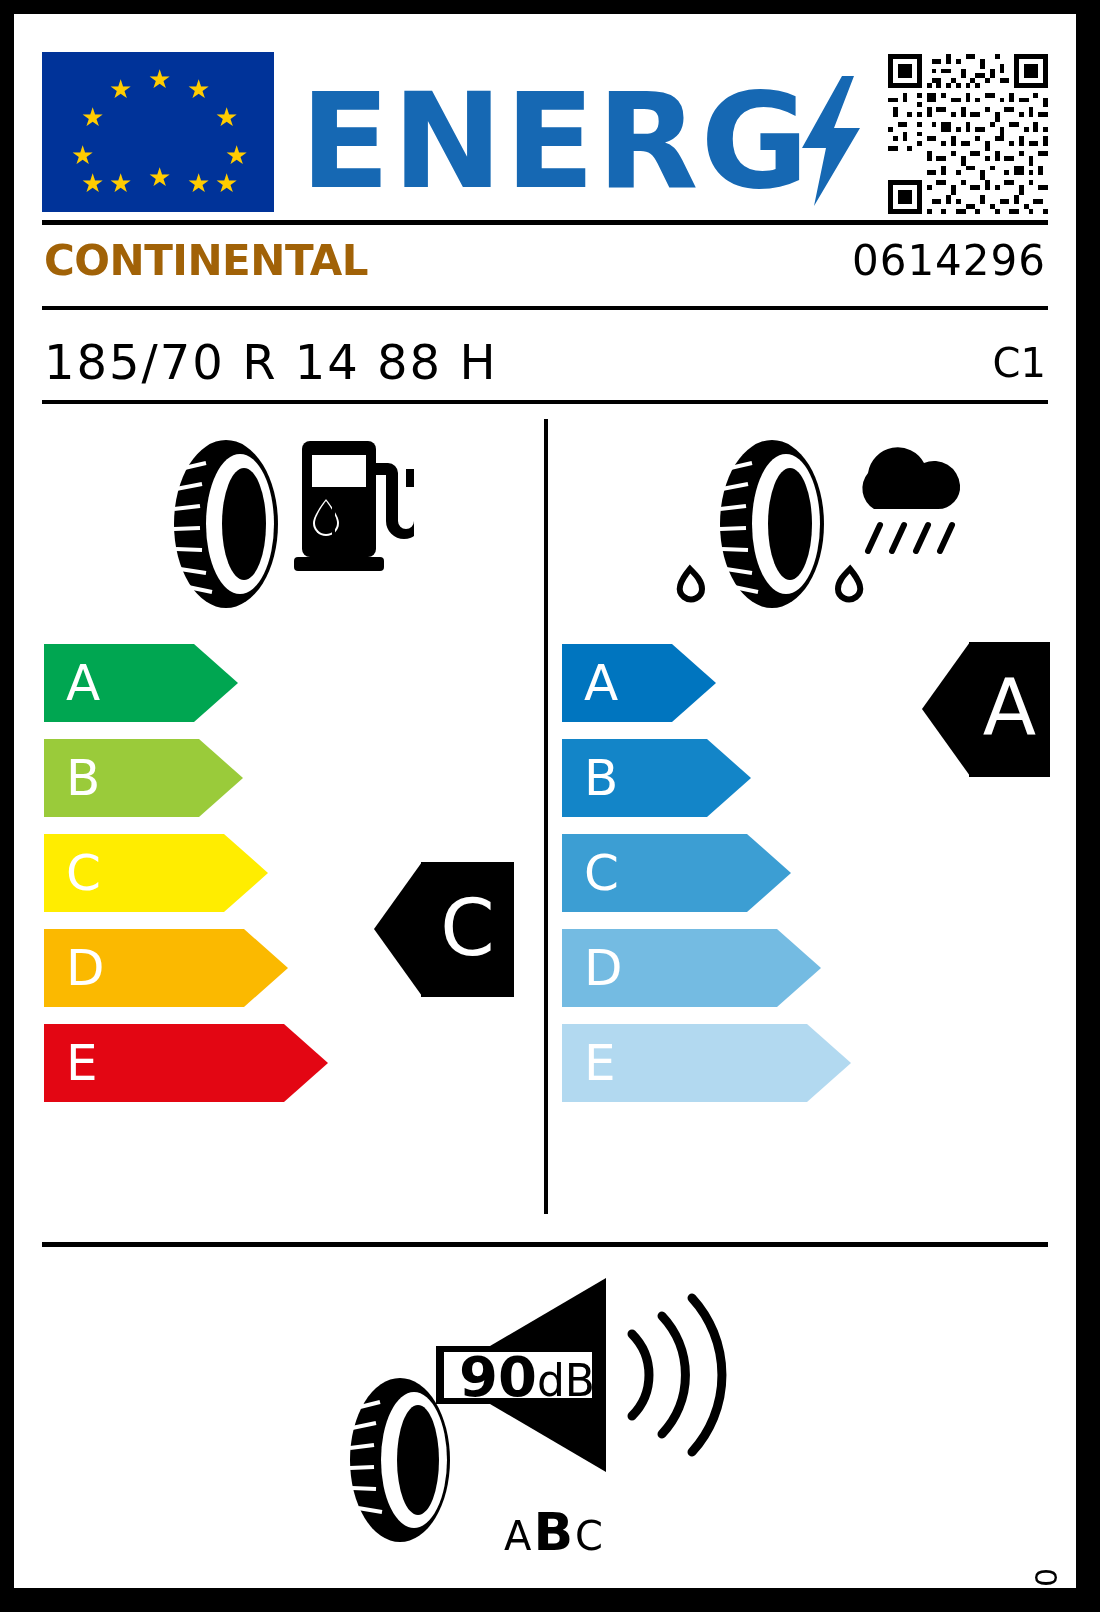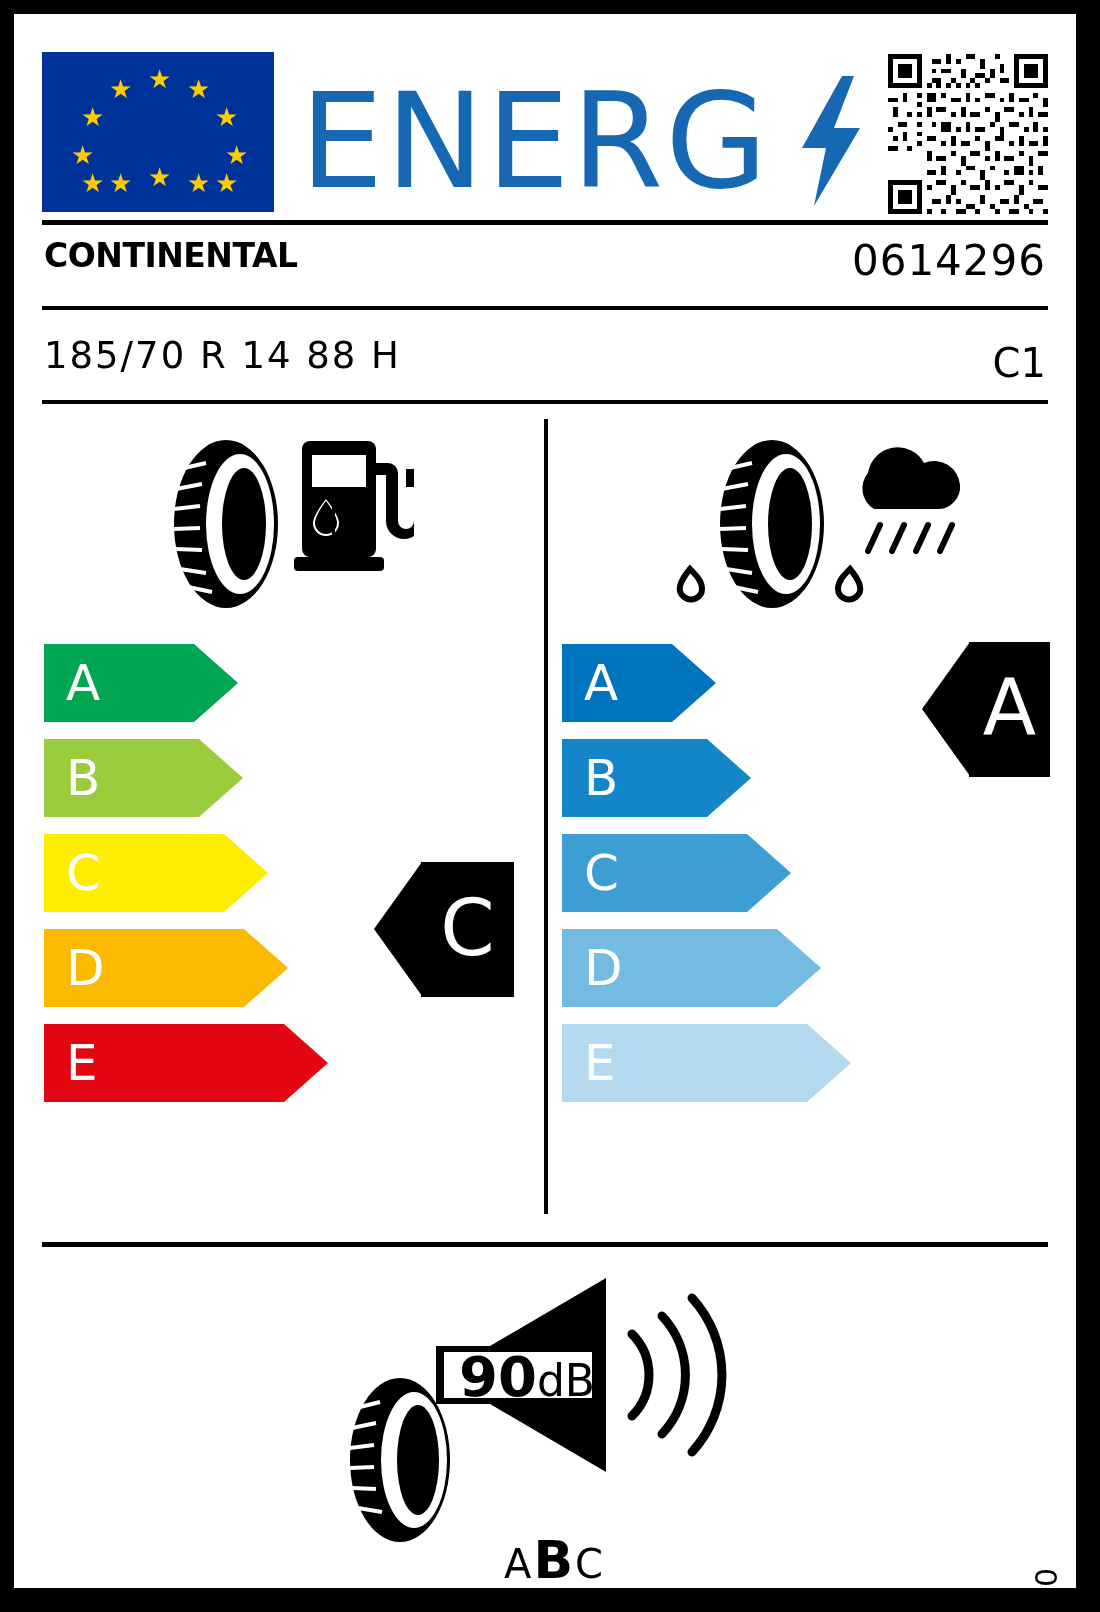--- a/index.html
+++ b/index.html
@@ -40,21 +40,21 @@
     position: absolute;
     color: #FFCC00;
     font-size: 26px;
     line-height: 26px;
   }
   .energ-word {
     position: absolute;
     left: 258px;
     top: 28px;
     font-size: 132px;
-    font-weight: normal;
+    font-weight: bold;
     color: #1668b3;
     letter-spacing: 2px;
     font-family: "DejaVu Sans", "Liberation Sans", sans-serif;
   }
   .bolt {
     position: absolute;
     left: 760px;
     top: 40px;
     width: 58px;
     height: 130px;
@@ -73,40 +73,40 @@
     left: 28px;
     width: 1006px;
     background: #000;
   }
 
   
   .brand {
     position: absolute;
     left: 30px;
     top: 222px;
-    font-size: 33px;
+    font-size: 42px;
     font-weight: bold;
-    color: #000000;
+    color: #a16207;
     letter-spacing: -0.5px;
   }
   .code {
     position: absolute;
     right: 30px;
     top: 222px;
     font-size: 42px;
     color: #000;
     letter-spacing: 1px;
   }
 
   
   .size {
     position: absolute;
     left: 30px;
     top: 320px;
-    font-size: 37px;
+    font-size: 48px;
     color: #000;
     letter-spacing: 2px;
   }
   .cls {
     position: absolute;
     right: 30px;
     top: 326px;
     font-size: 40px;
     color: #000;
     text-align: center;
@@ -229,21 +229,20 @@
     font-weight: normal;
     text-align: right;
   }
   .noise-class {
     position: absolute;
     left: 490px;
     top: 1488px;
     font-size: 40px;
     color: #000;
     letter-spacing: 2px;
-    margin-top: 28px;
   }
   .noise-class b { font-size: 52px; }
 
   
   .vdate {
     position: absolute;
     right: 12px;
     bottom: 20px;
     font-size: 30px;
     color: #000;

